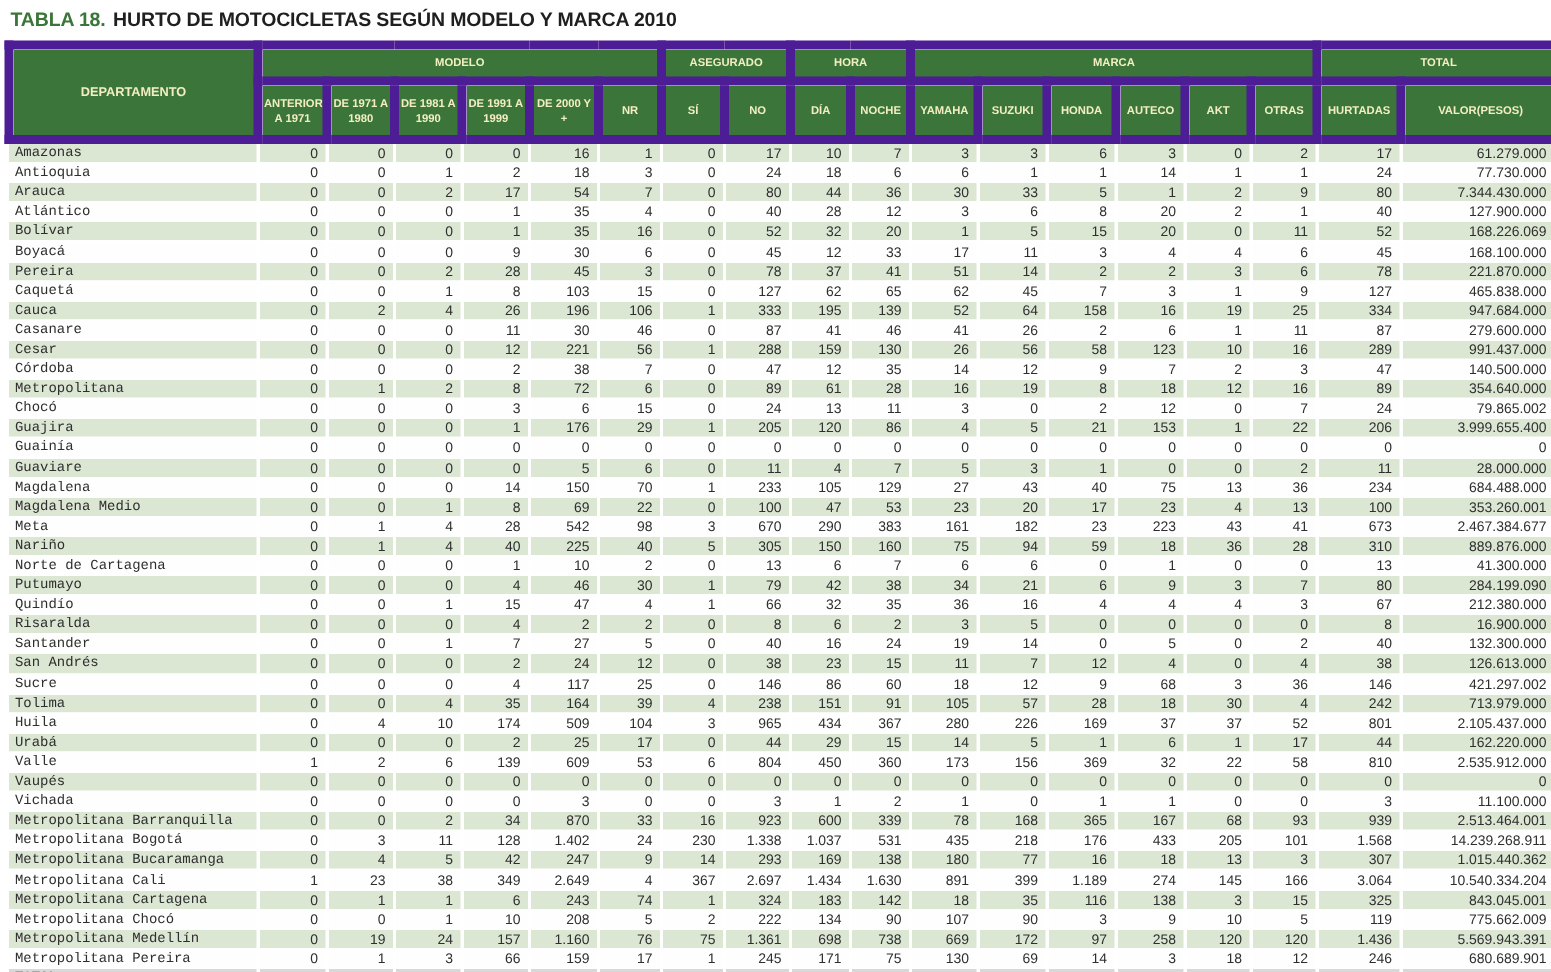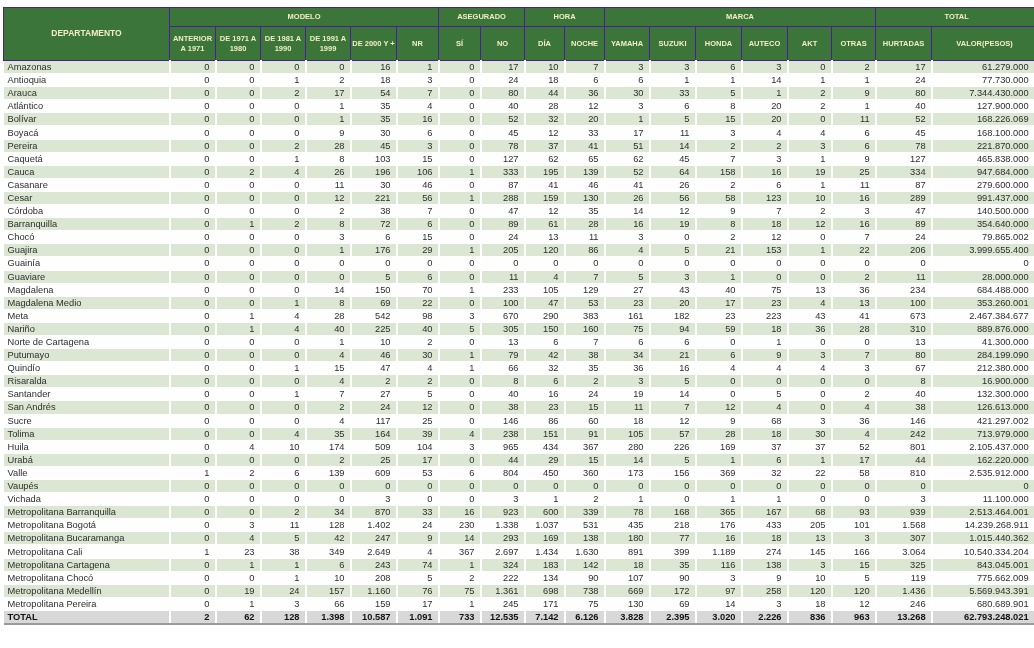--- a/index.html
+++ b/index.html
@@ -15,51 +15,54 @@
   }
   .t-prefix{color:var(--green,#3c753a);margin-right:5px;}
   table{
     border-collapse:collapse;table-layout:fixed;
     margin:7px 3px 0 3px;width:1028px;
   }
   th{
     background:var(--green,#3c753a);
     color:var(--cream,#f2eec2);
     font-size:7.5px;font-weight:bold;
-    border:1px solid #4c1d95;
+    border:6px solid #4c1d95;
     text-align:center;vertical-align:middle;
     padding:1px 1px;line-height:1.3;
     overflow:hidden;
   }
   th.corner{font-size:8.5px;margin-left:38px;}
   tr.group-row th{height:16px;}
   tr.sub-row th{height:31px;}
   td{
     font-size:9.3px;color:#2e2e2e;
     text-align:right;
     padding:0 5px 0 1px;
     border-right:2px solid #ffffff;
     border-bottom:1px solid #ffffff;
     height:12.1px;line-height:12px;
     white-space:nowrap;overflow:hidden;
   }
-  td.name{text-align:left;padding-left:4px;}
+  td.name{text-align:left;padding-left:4px;font-family:Liberation Mono, monospace;}
   td.valor{padding-right:8px;}
   tr.green td{background:var(--rowgreen,#dbe6d3);}
   tr.white td{background:#fefefe;}
   tr.total td{
     background:var(--total,#d8d8d8);
     font-weight:bold;color:#121212;
     border-bottom:2px solid #9b9b9b;
   }
 </style>
 </head>
 <body>
 
 <div class="page">
+  <div class="title">
+    <span class="t-prefix">TABLA 18.</span><span class="t-rest">HURTO DE MOTOCICLETAS SEGÚN MODELO Y MARCA 2010</span>
+  </div>
 
   <table>
     <colgroup>
         <col style="width: 166px;">
         <col style="width: 46px;">
         <col style="width: 45px;">
         <col style="width: 45px;">
         <col style="width: 45px;">
         <col style="width: 46px;">
         <col style="width: 42px;">
@@ -353,21 +356,21 @@
           <td>14</td>
           <td>12</td>
           <td>9</td>
           <td>7</td>
           <td>2</td>
           <td>3</td>
           <td>47</td>
           <td class="valor">140.500.000</td>
         </tr>
         <tr class="green">
-          <td class="name">Barranquilla</td>
+          <td class="name">Metropolitana</td>
           <td>0</td>
           <td>1</td>
           <td>2</td>
           <td>8</td>
           <td>72</td>
           <td>6</td>
           <td>0</td>
           <td>89</td>
           <td>61</td>
           <td>28</td>

